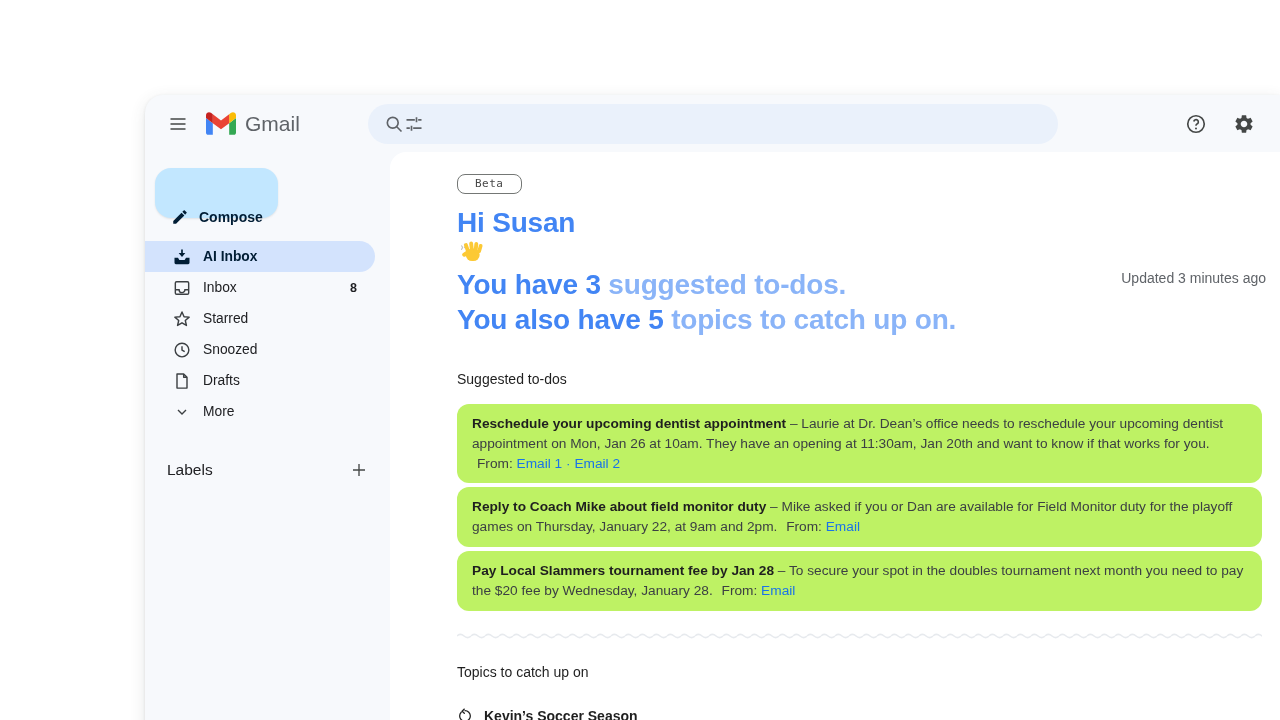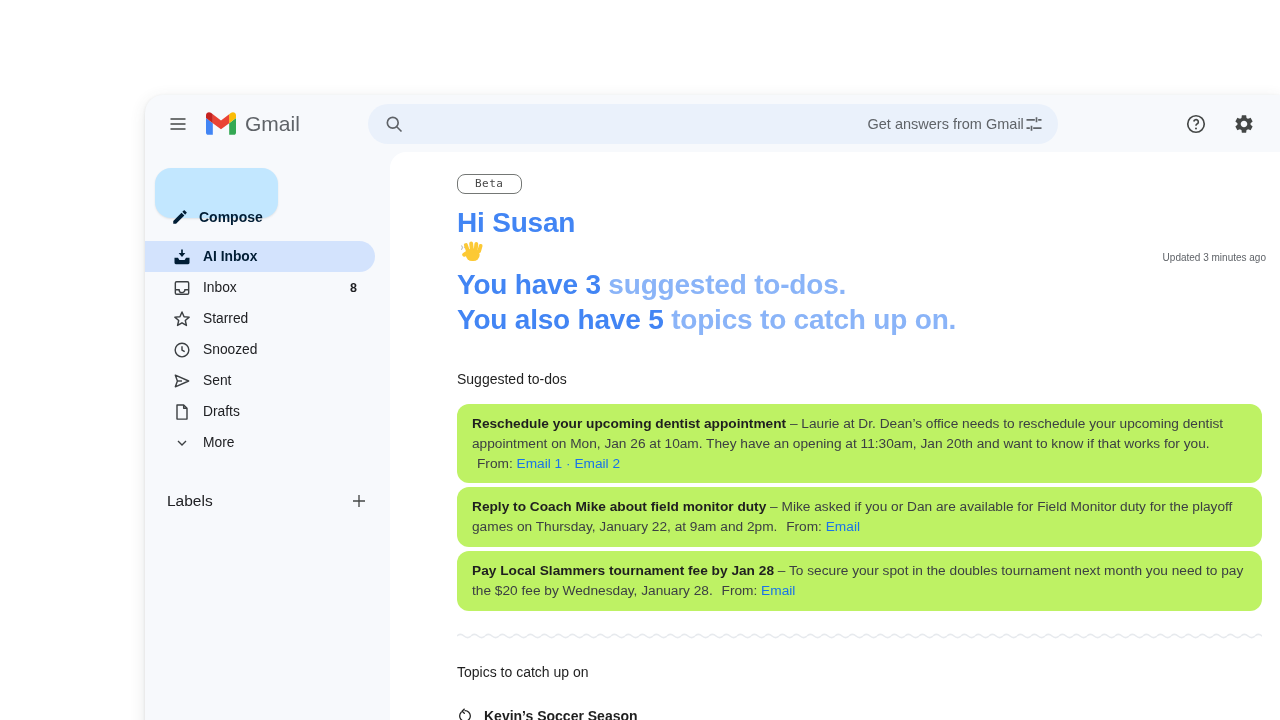--- a/index.html
+++ b/index.html
@@ -49,21 +49,21 @@
   
   .main { flex:1; background:#ffffff; border-top-left-radius:16px; position:relative;
     padding:21px 18px 0 67px; overflow:hidden; }
   .beta-chip { display:inline-block; font-family:"DejaVu Sans Mono","Liberation Mono",monospace;
     font-size:11px; color:#474747; border:1px solid #747775; border-radius:8px;
     padding:2px 17px 3px; letter-spacing:.5px; }
   .headline { margin-top:11px; font-size:28px; line-height:35px; font-weight:bold;
     letter-spacing:-0.2px; color:#4285f4; }
   .headline .lt { color:#8ab4f8; }
   .hand { vertical-align:-4px; margin:0 2px; }
-  .updated { position:absolute; top:100px; right:14px; font-size:10px; color:#5f6368; }
+  .updated { position:absolute; top:118px; right:14px; font-size:14px; color:#5f6368; }
 
   .section-label { margin-top:34px; font-size:14px; color:#1f1f1f; }
   .cards { margin-top:17px; width:805px; display:flex; flex-direction:column; gap:4px; }
   .todo-card { background:#bef264; border-radius:12px; padding:10px 15px; cursor:pointer; }
   .todo-card p { font-size:13.7px; line-height:19.8px; color:#3c4043; }
   .todo-card b { color:#1f1f1f; }
   .from-lbl { margin-left:5px; }
   a.email-link { color:#1a73e8; text-decoration:none; cursor:pointer; }
   .dot-sep { color:#1a73e8; }
 
@@ -102,21 +102,20 @@
         <span class="gmail-word">Gmail</span>
       </div>
 
       <div class="searchbar">
         <span>
           <svg width="20" height="20" viewBox="0 0 24 24">
               <circle cx="10.5" cy="10.5" r="6.5" fill="none" stroke="#5f6368" stroke-width="2"></circle>
               <path d="M15.3 15.3L21 21" stroke="#5f6368" stroke-width="2"></path>
             </svg>
         </span>
-        <span class="ph">Get answers from Gmail</span>
         <span>
           <svg width="20" height="20" viewBox="0 0 24 24" stroke="#5f6368" stroke-width="2" fill="none">
             <path d="M3 7h10M17 7h4M3 17h4M11 17h10"></path>
             <path d="M15 4v6M9 14v6"></path>
           </svg>
         </span>
       </div>
 
       <div class="top-actions">
         <div class="round-btn">
@@ -179,29 +178,20 @@
             <span class="lbl">Starred</span>
           </div>
           <div class="nav-item">
             <span class="ic">
               <svg width="20" height="20" viewBox="0 0 24 24" fill="none" stroke="#3c4043" stroke-width="1.7">
                   <circle cx="12" cy="12" r="8.2"></circle>
                   <path d="M12 7.5V12l3.2 2"></path>
                 </svg>
             </span>
             <span class="lbl">Snoozed</span>
-          </div>
-          <div class="nav-item">
-            <span class="ic">
-              <svg width="20" height="20" viewBox="0 0 24 24" fill="none" stroke="#3c4043" stroke-width="1.7" stroke-linejoin="round">
-                  <path d="M4 5l16 7L4 19l2.5-7z"></path>
-                  <path d="M6.5 12H12"></path>
-                </svg>
-            </span>
-            <span class="lbl">Sent</span>
           </div>
           <div class="nav-item">
             <span class="ic">
               <svg width="20" height="20" viewBox="0 0 24 24" fill="none" stroke="#3c4043" stroke-width="1.7" stroke-linejoin="round">
                   <path d="M6 3.5h8l4 4V20.5H6z"></path>
                   <path d="M14 3.5v4h4"></path>
                 </svg>
             </span>
             <span class="lbl">Drafts</span>
           </div>

